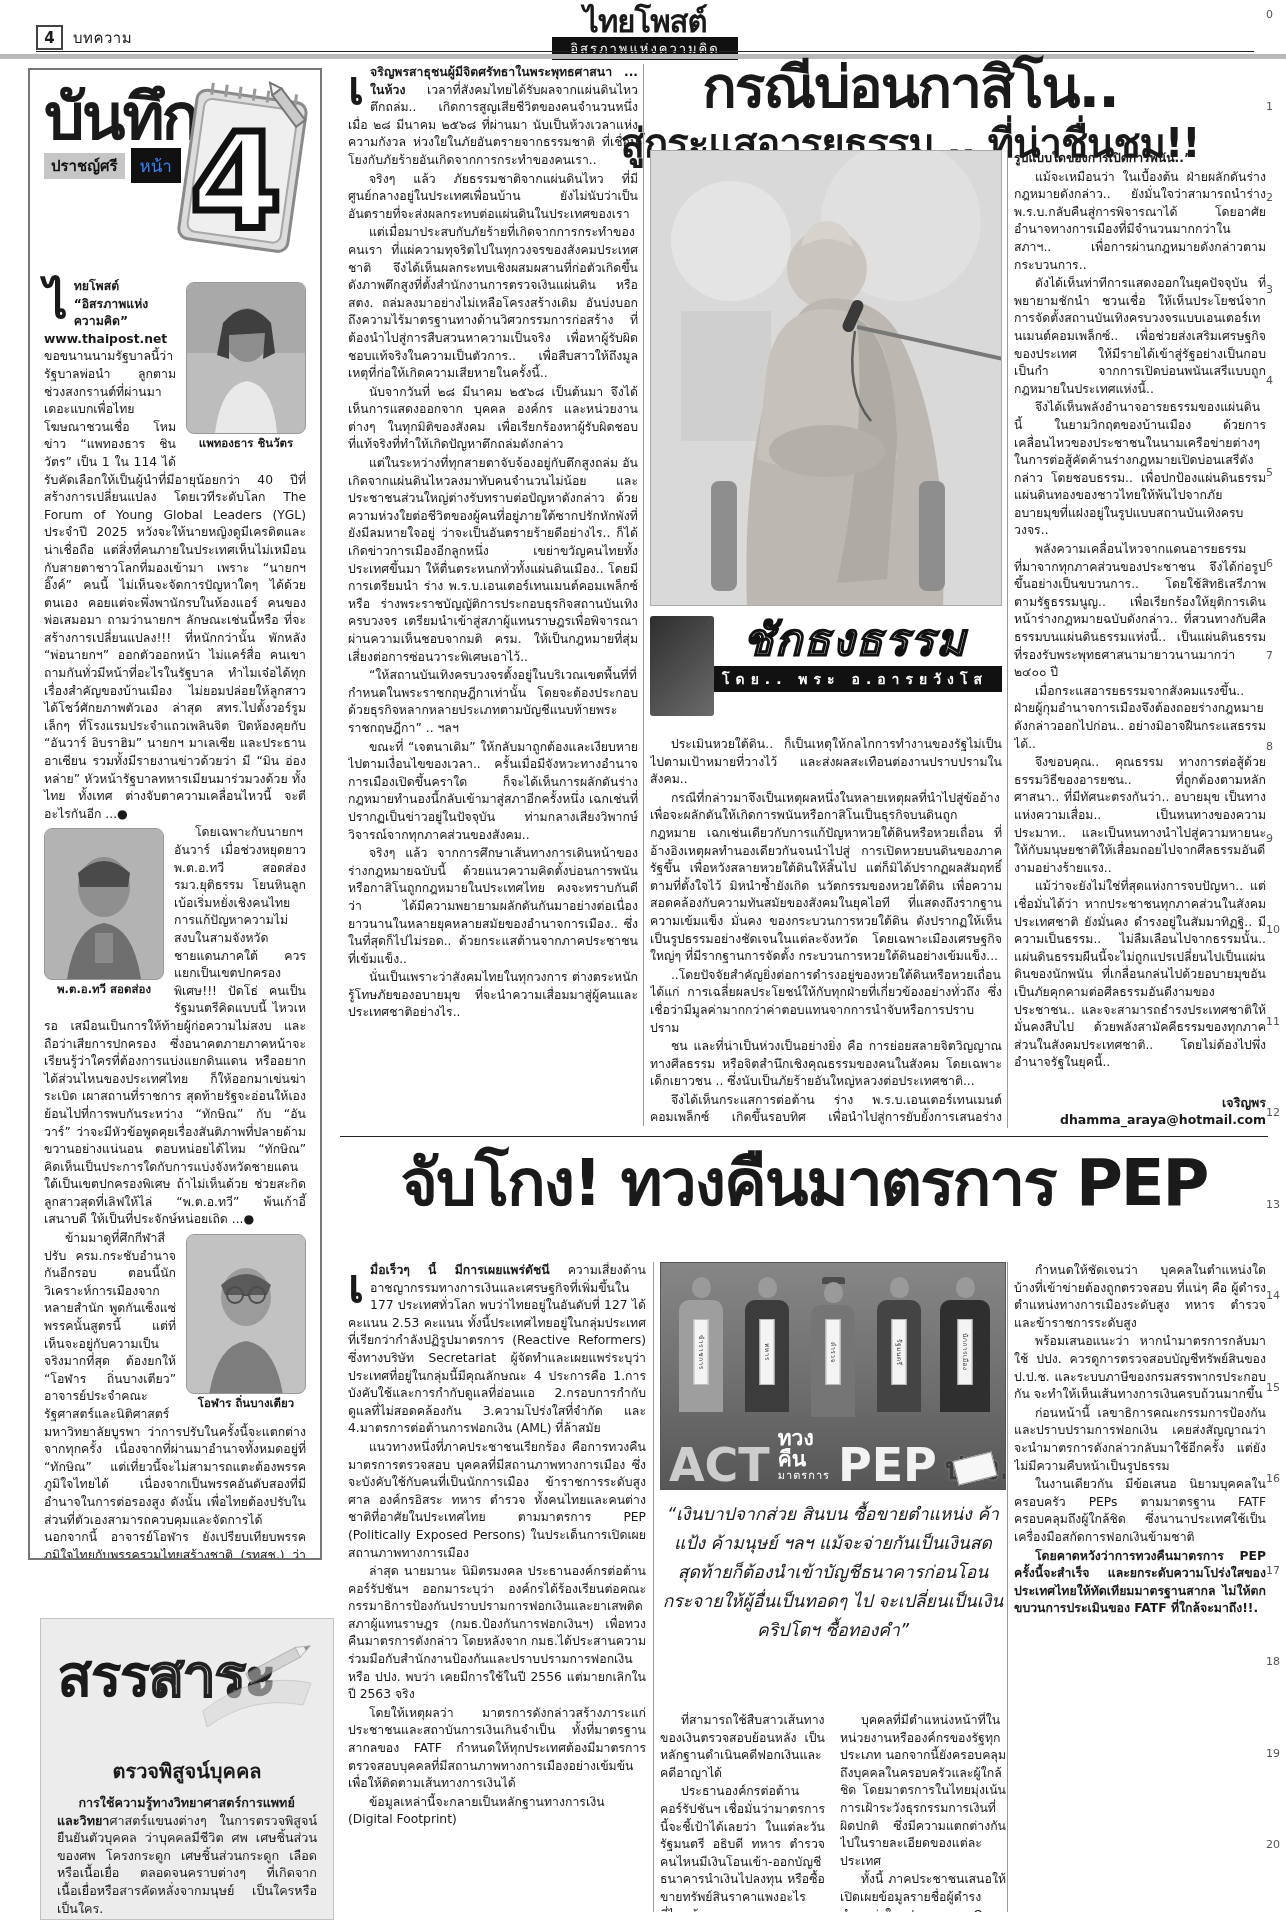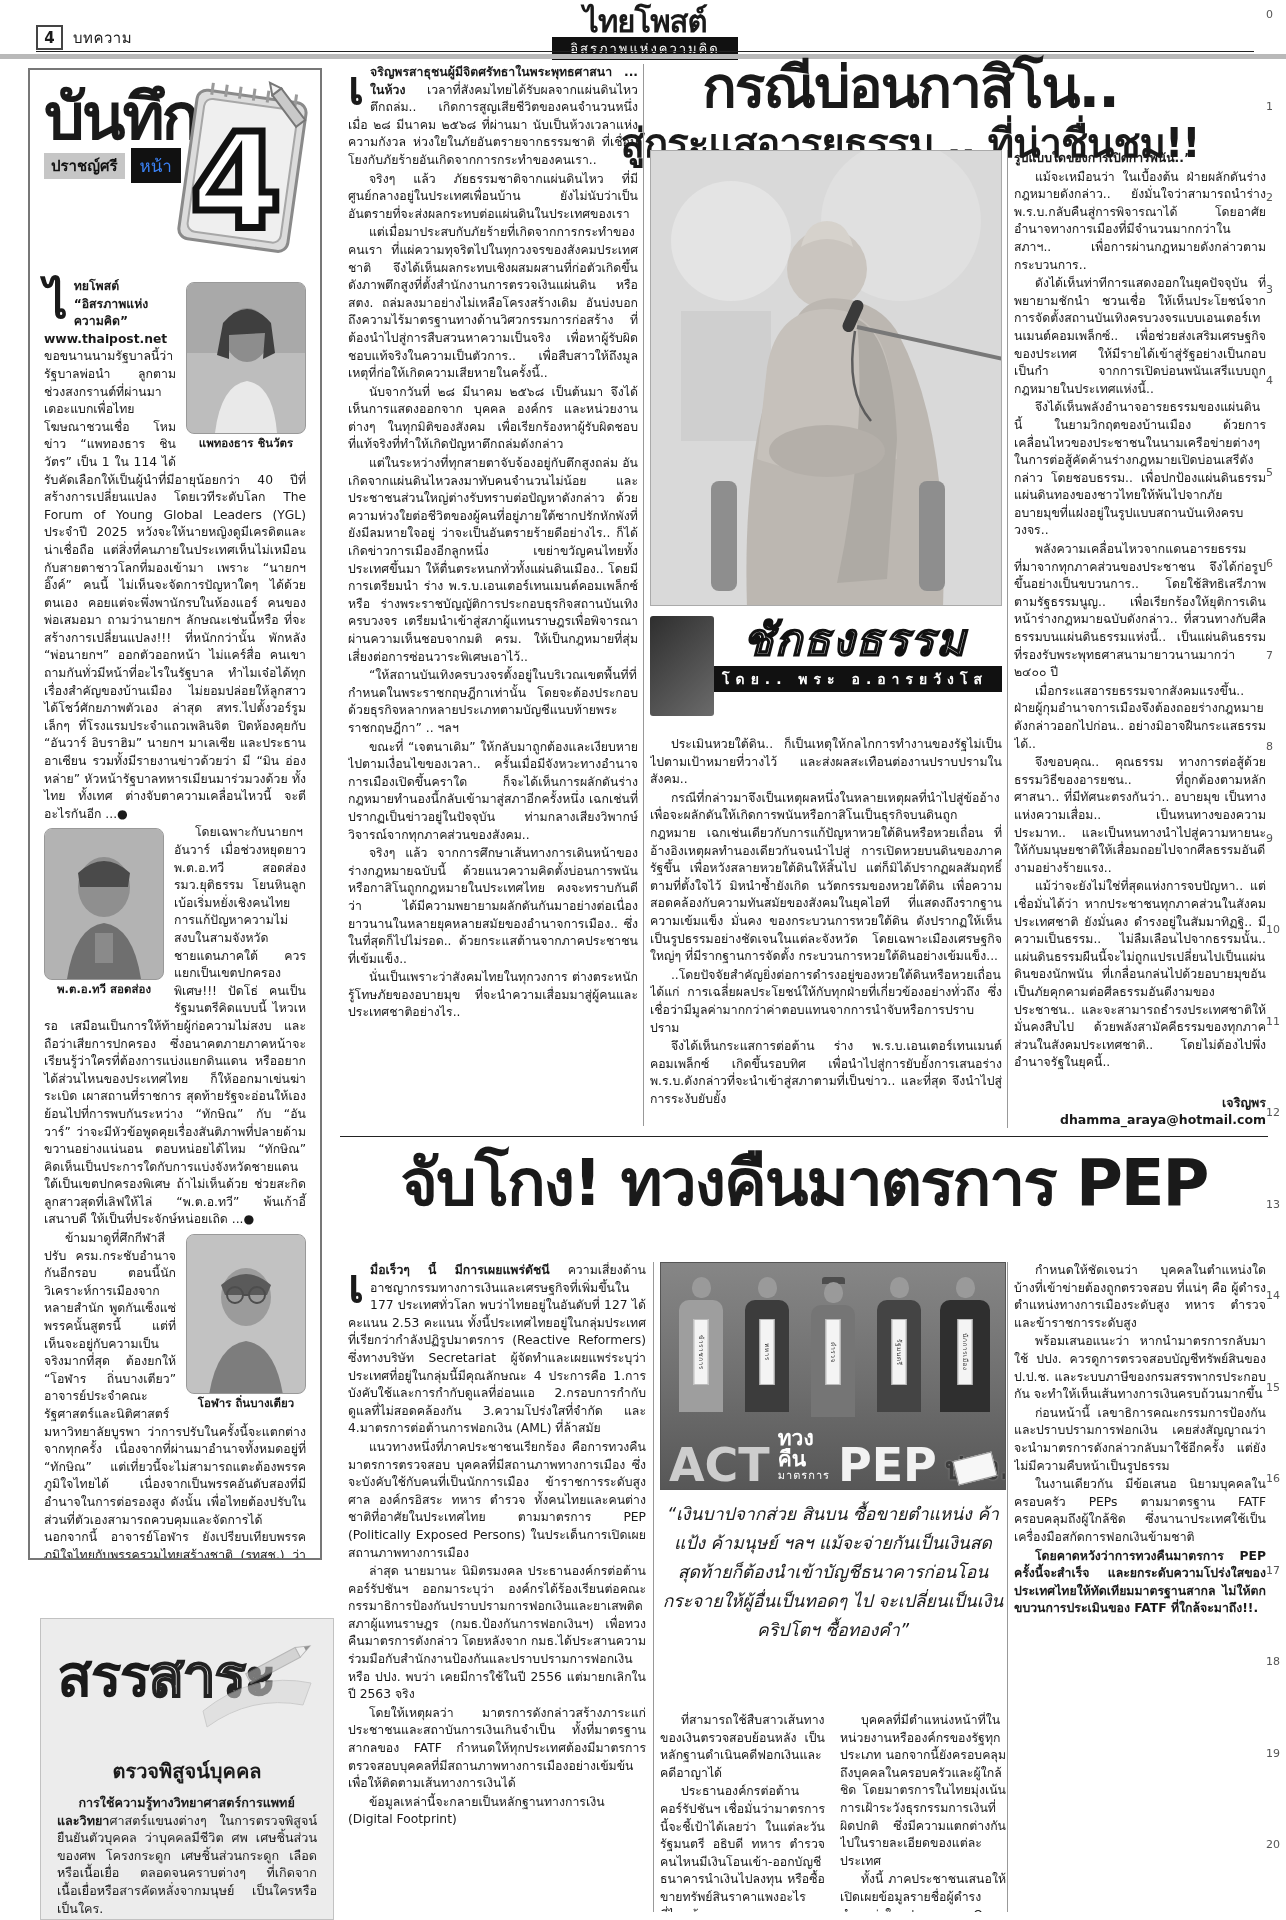--- a/index.html
+++ b/index.html
@@ -243,20 +243,21 @@
   <div style="margin-left:58px">
     <div class="script-name">ชักธงธรรม</div>
     <div class="script-bar">โดย.. พระ อ.อารยวังโส</div>
   </div>
 </div>
 
 <div class="abs jtext" style="left:650px;top:736px;width:352px;height:390px;overflow:hidden">
   <p>ประเมินหวยใต้ดิน.. ก็เป็นเหตุให้กลไกการทำงานของรัฐไม่เป็นไปตามเป้าหมายที่วางไว้ และส่งผลสะเทือนต่องานปราบปรามในสังคม..</p>
   <p>กรณีที่กล่าวมาจึงเป็นเหตุผลหนึ่งในหลายเหตุผลที่นำไปสู่ข้ออ้าง เพื่อจะผลักดันให้เกิดการพนันหรือกาสิโนเป็นธุรกิจบนดินถูกกฎหมาย เฉกเช่นเดียวกับการแก้ปัญหาหวยใต้ดินหรือหวยเถื่อน ที่อ้างอิงเหตุผลทำนองเดียวกันจนนำไปสู่ การเปิดหวยบนดินของภาครัฐขึ้น เพื่อหวังสลายหวยใต้ดินให้สิ้นไป แต่ก็มิได้ปรากฏผลสัมฤทธิ์ตามที่ตั้งใจไว้ มิหนำซ้ำยังเกิด นวัตกรรมของหวยใต้ดิน เพื่อความสอดคล้องกับความทันสมัยของสังคมในยุคไอที ที่แสดงถึงรากฐานความเข้มแข็ง มั่นคง ของกระบวนการหวยใต้ดิน ดังปรากฏให้เห็นเป็นรูปธรรมอย่างชัดเจนในแต่ละจังหวัด โดยเฉพาะเมืองเศรษฐกิจใหญ่ๆ ที่มีรากฐานการจัดตั้ง กระบวนการหวยใต้ดินอย่างเข้มแข็ง...</p>
   <p>..โดยปัจจัยสำคัญยิ่งต่อการดำรงอยู่ของหวยใต้ดินหรือหวยเถื่อน ได้แก่ การเฉลี่ยผลประโยชน์ให้กับทุกฝ่ายที่เกี่ยวข้องอย่างทั่วถึง ซึ่งเชื่อว่ามีมูลค่ามากกว่าค่าตอบแทนจากการนำจับหรือการปราบปราม</p>
+  <p>ชน และที่น่าเป็นห่วงเป็นอย่างยิ่ง คือ การย่อยสลายจิตวิญญาณทางศีลธรรม หรือจิตสำนึกเชิงคุณธรรมของคนในสังคม โดยเฉพาะเด็กเยาวชน .. ซึ่งนับเป็นภัยร้ายอันใหญ่หลวงต่อประเทศชาติ...</p>
   <p>จึงได้เห็นกระแสการต่อต้าน ร่าง พ.ร.บ.เอนเตอร์เทนเมนต์คอมเพล็กซ์ เกิดขึ้นรอบทิศ เพื่อนำไปสู่การยับยั้งการเสนอร่าง พ.ร.บ.ดังกล่าวที่จะนำเข้าสู่สภาตามที่เป็นข่าว.. และที่สุด จึงนำไปสู่การระงับยับยั้ง</p>
 
 </div>
 
 <div class="abs" style="left:1014px;top:150px;width:252px;height:978px;display:flex;flex-direction:column">
   <div class="jtext" style="flex:1;overflow:hidden">
     <p class="bold" style="text-indent:0">รูปแบบใดของการเปิดการพนัน..”</p>
     <p>แม้จะเหมือนว่า ในเบื้องต้น ฝ่ายผลักดันร่างกฎหมายดังกล่าว.. ยังมั่นใจว่าสามารถนำร่าง พ.ร.บ.กลับคืนสู่การพิจารณาได้ โดยอาศัยอำนาจทางการเมืองที่มีจำนวนมากกว่าในสภาฯ.. เพื่อการผ่านกฎหมายดังกล่าวตามกระบวนการ..</p>
     <p>ดังได้เห็นท่าทีการแสดงออกในยุคปัจจุบัน ที่พยายามชักนำ ชวนเชื่อ ให้เห็นประโยชน์จากการจัดตั้งสถานบันเทิงครบวงจรแบบเอนเตอร์เทนเมนต์คอมเพล็กซ์.. เพื่อช่วยส่งเสริมเศรษฐกิจของประเทศ ให้มีรายได้เข้าสู่รัฐอย่างเป็นกอบเป็นกำ จากการเปิดบ่อนพนันเสรีแบบถูกกฎหมายในประเทศแห่งนี้..</p>
     <p>จึงได้เห็นพลังอำนาจอารยธรรมของแผ่นดินนี้ ในยามวิกฤตของบ้านเมือง ด้วยการเคลื่อนไหวของประชาชนในนามเครือข่ายต่างๆ ในการต่อสู้คัดค้านร่างกฎหมายเปิดบ่อนเสรีดังกล่าว โดยชอบธรรม.. เพื่อปกป้องแผ่นดินธรรมแผ่นดินทองของชาวไทยให้พ้นไปจากภัยอบายมุขที่แฝงอยู่ในรูปแบบสถานบันเทิงครบวงจร..</p>

